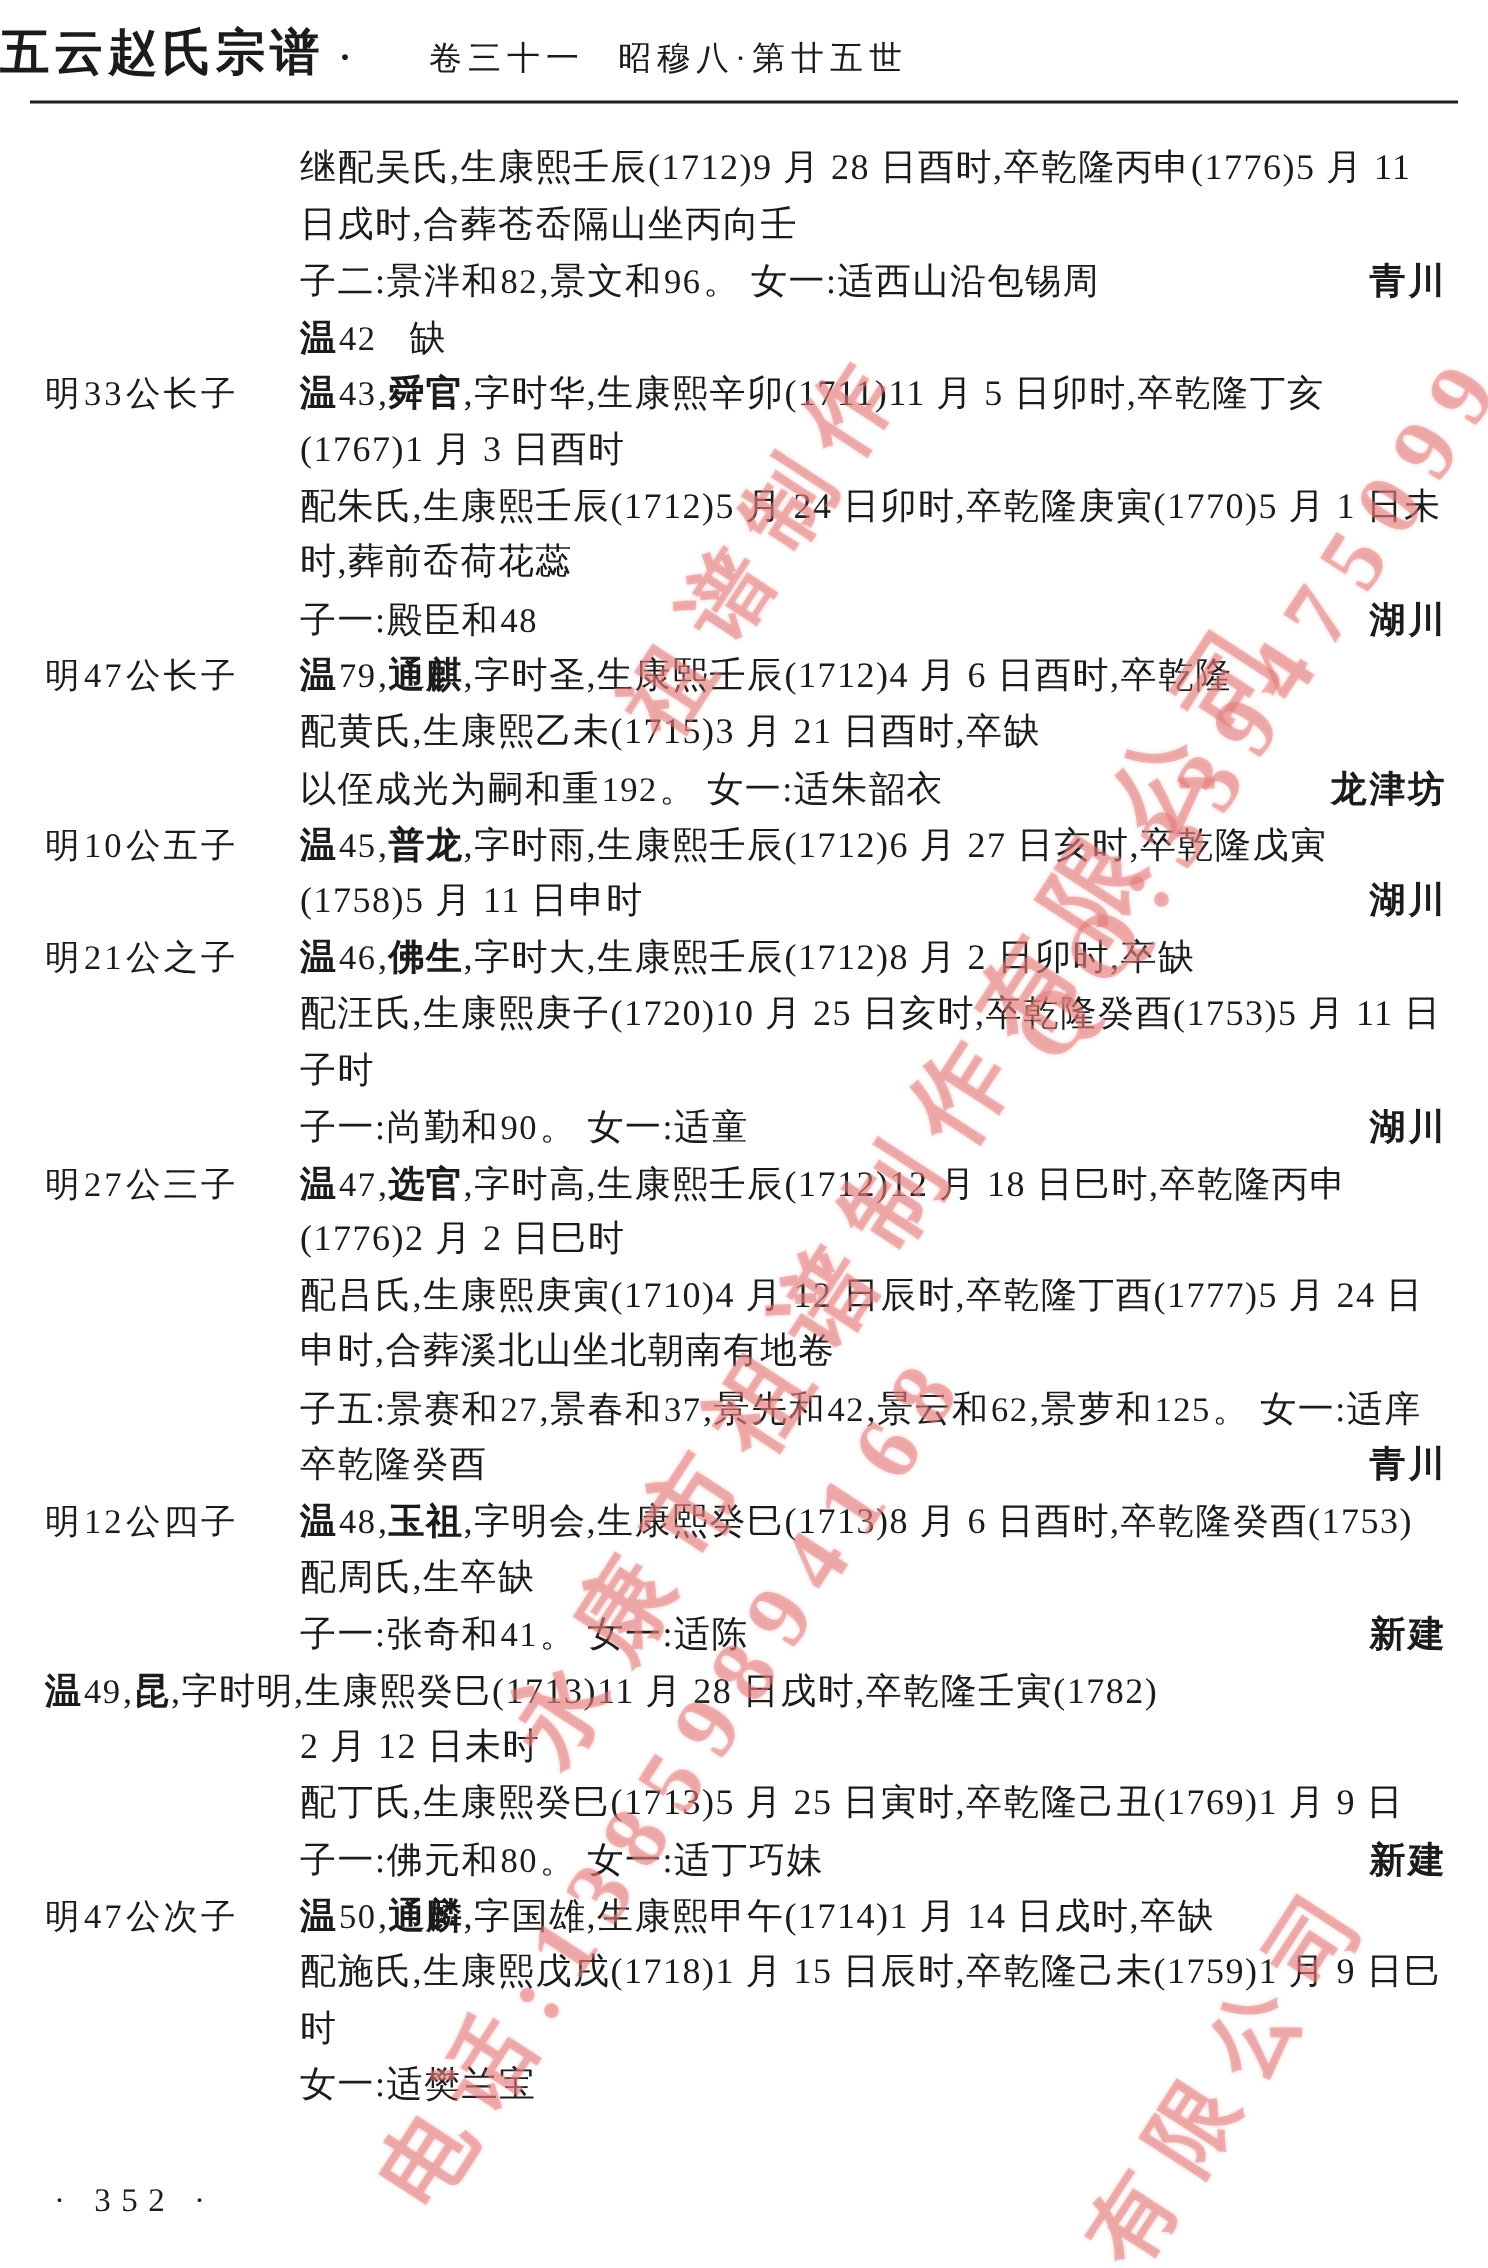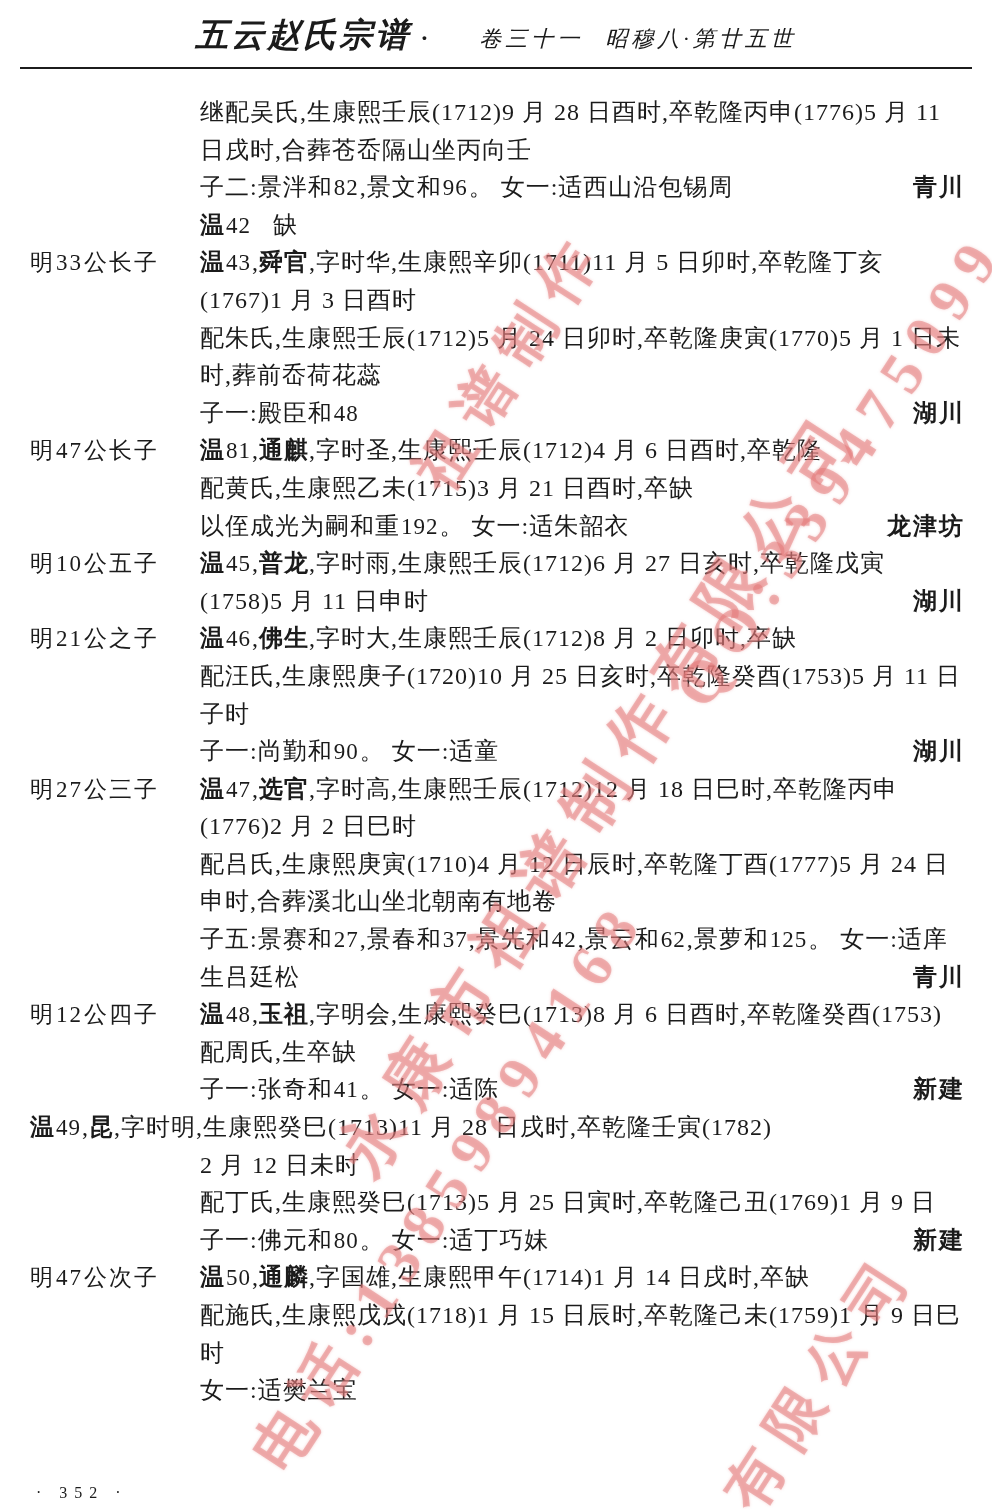--- a/index.html
+++ b/index.html
@@ -1,35 +1,35 @@
 <!DOCTYPE html>
 <html><head>
 <meta charset="utf-8">
 <style>
   html,body{margin:0;padding:0;}
   body{
     width:992px;height:1512px;position:relative;overflow:hidden;
     background:#ffffff;color:#1b1b1b;
     font-family:"Liberation Serif","DejaVu Serif",serif;
   }
-  .header{padding-top:13px;text-align:center;position:relative;z-index:2;font-style:italic;}
+  .header{padding-top:13px;text-align:left;position:relative;z-index:2;}
   .header-inner{display:inline-flex;align-items:baseline;}
   .title{font-size:33px;font-weight:bold;letter-spacing:3px;}
   .hdot{font-size:24px;font-weight:bold;margin:0 8px 0 10px;}
   .vol{font-size:22px;letter-spacing:4px;margin-left:44px;}
   .sec{font-size:22px;letter-spacing:4px;margin-left:22px;}
   .rule{margin:9px 20px 0 20px;border-top:2px solid #1c1c1c;}
   .rows{margin-top:25px;position:relative;z-index:2;}
   .row{display:flex;height:37.6px;line-height:37.6px;align-items:baseline;padding:0 27px 0 30px;}
   .label{flex:0 0 170px;width:170px;font-size:23px;letter-spacing:2px;white-space:pre;}
   .text{font-size:24px;letter-spacing:1px;white-space:pre;}
   .right{margin-left:auto;font-size:24px;font-weight:bold;letter-spacing:2px;white-space:pre;}
   .num{font-size:23px;padding:0 1px;}
   b{font-weight:bold;}
-  .footer{position:absolute;left:36px;bottom:10px;font-size:16px;letter-spacing:7px;z-index:2;}
+  .footer{position:absolute;left:36px;bottom:32px;font-size:22px;letter-spacing:7px;z-index:2;}
   .watermark{position:absolute;inset:0;z-index:3;pointer-events:none;}
   .band{
     position:absolute;white-space:nowrap;font-weight:bold;
     transform:translate(-50%,-50%) rotate(-57deg);
     text-shadow:0 0 3px rgba(228,122,122,0.35);
   }
 </style>
 </head>
 <body>
 
@@ -77,21 +77,21 @@
       <span class="label"></span>
       <span class="text">时,葬前岙荷花蕊</span>
     </div>
     <div class="row">
       <span class="label"></span>
       <span class="text">子一:殿臣和<span class="num">48</span></span>
       <span class="right">湖川</span>
     </div>
     <div class="row">
       <span class="label">明<span class="num">47</span>公长子</span>
-      <span class="text"><b>温</b><span class="num">81</span>,<b>通麒</b>,字时圣,生康熙壬辰(1712)4 月 6 日酉时,卒乾隆</span>
+      <span class="text"><b>温</b><span class="num">79</span>,<b>通麒</b>,字时圣,生康熙壬辰(1712)4 月 6 日酉时,卒乾隆</span>
     </div>
     <div class="row">
       <span class="label"></span>
       <span class="text">配黄氏,生康熙乙未(1715)3 月 21 日酉时,卒缺</span>
     </div>
     <div class="row">
       <span class="label"></span>
       <span class="text">以侄成光为嗣和重<span class="num">192</span>。 女一:适朱韶衣</span>
       <span class="right">龙津坊</span>
     </div>
@@ -136,21 +136,21 @@
     <div class="row">
       <span class="label"></span>
       <span class="text">申时,合葬溪北山坐北朝南有地卷</span>
     </div>
     <div class="row">
       <span class="label"></span>
       <span class="text">子五:景赛和<span class="num">27</span>,景春和<span class="num">37</span>,景先和<span class="num">42</span>,景云和<span class="num">62</span>,景萝和<span class="num">125</span>。 女一:适庠</span>
     </div>
     <div class="row">
       <span class="label"></span>
-      <span class="text">生吕廷松</span>
+      <span class="text">卒乾隆癸酉</span>
       <span class="right">青川</span>
     </div>
     <div class="row">
       <span class="label">明<span class="num">12</span>公四子</span>
       <span class="text"><b>温</b><span class="num">48</span>,<b>玉祖</b>,字明会,生康熙癸巳(1713)8 月 6 日酉时,卒乾隆癸酉(1753)</span>
     </div>
     <div class="row">
       <span class="label"></span>
       <span class="text">配周氏,生卒缺</span>
     </div>

